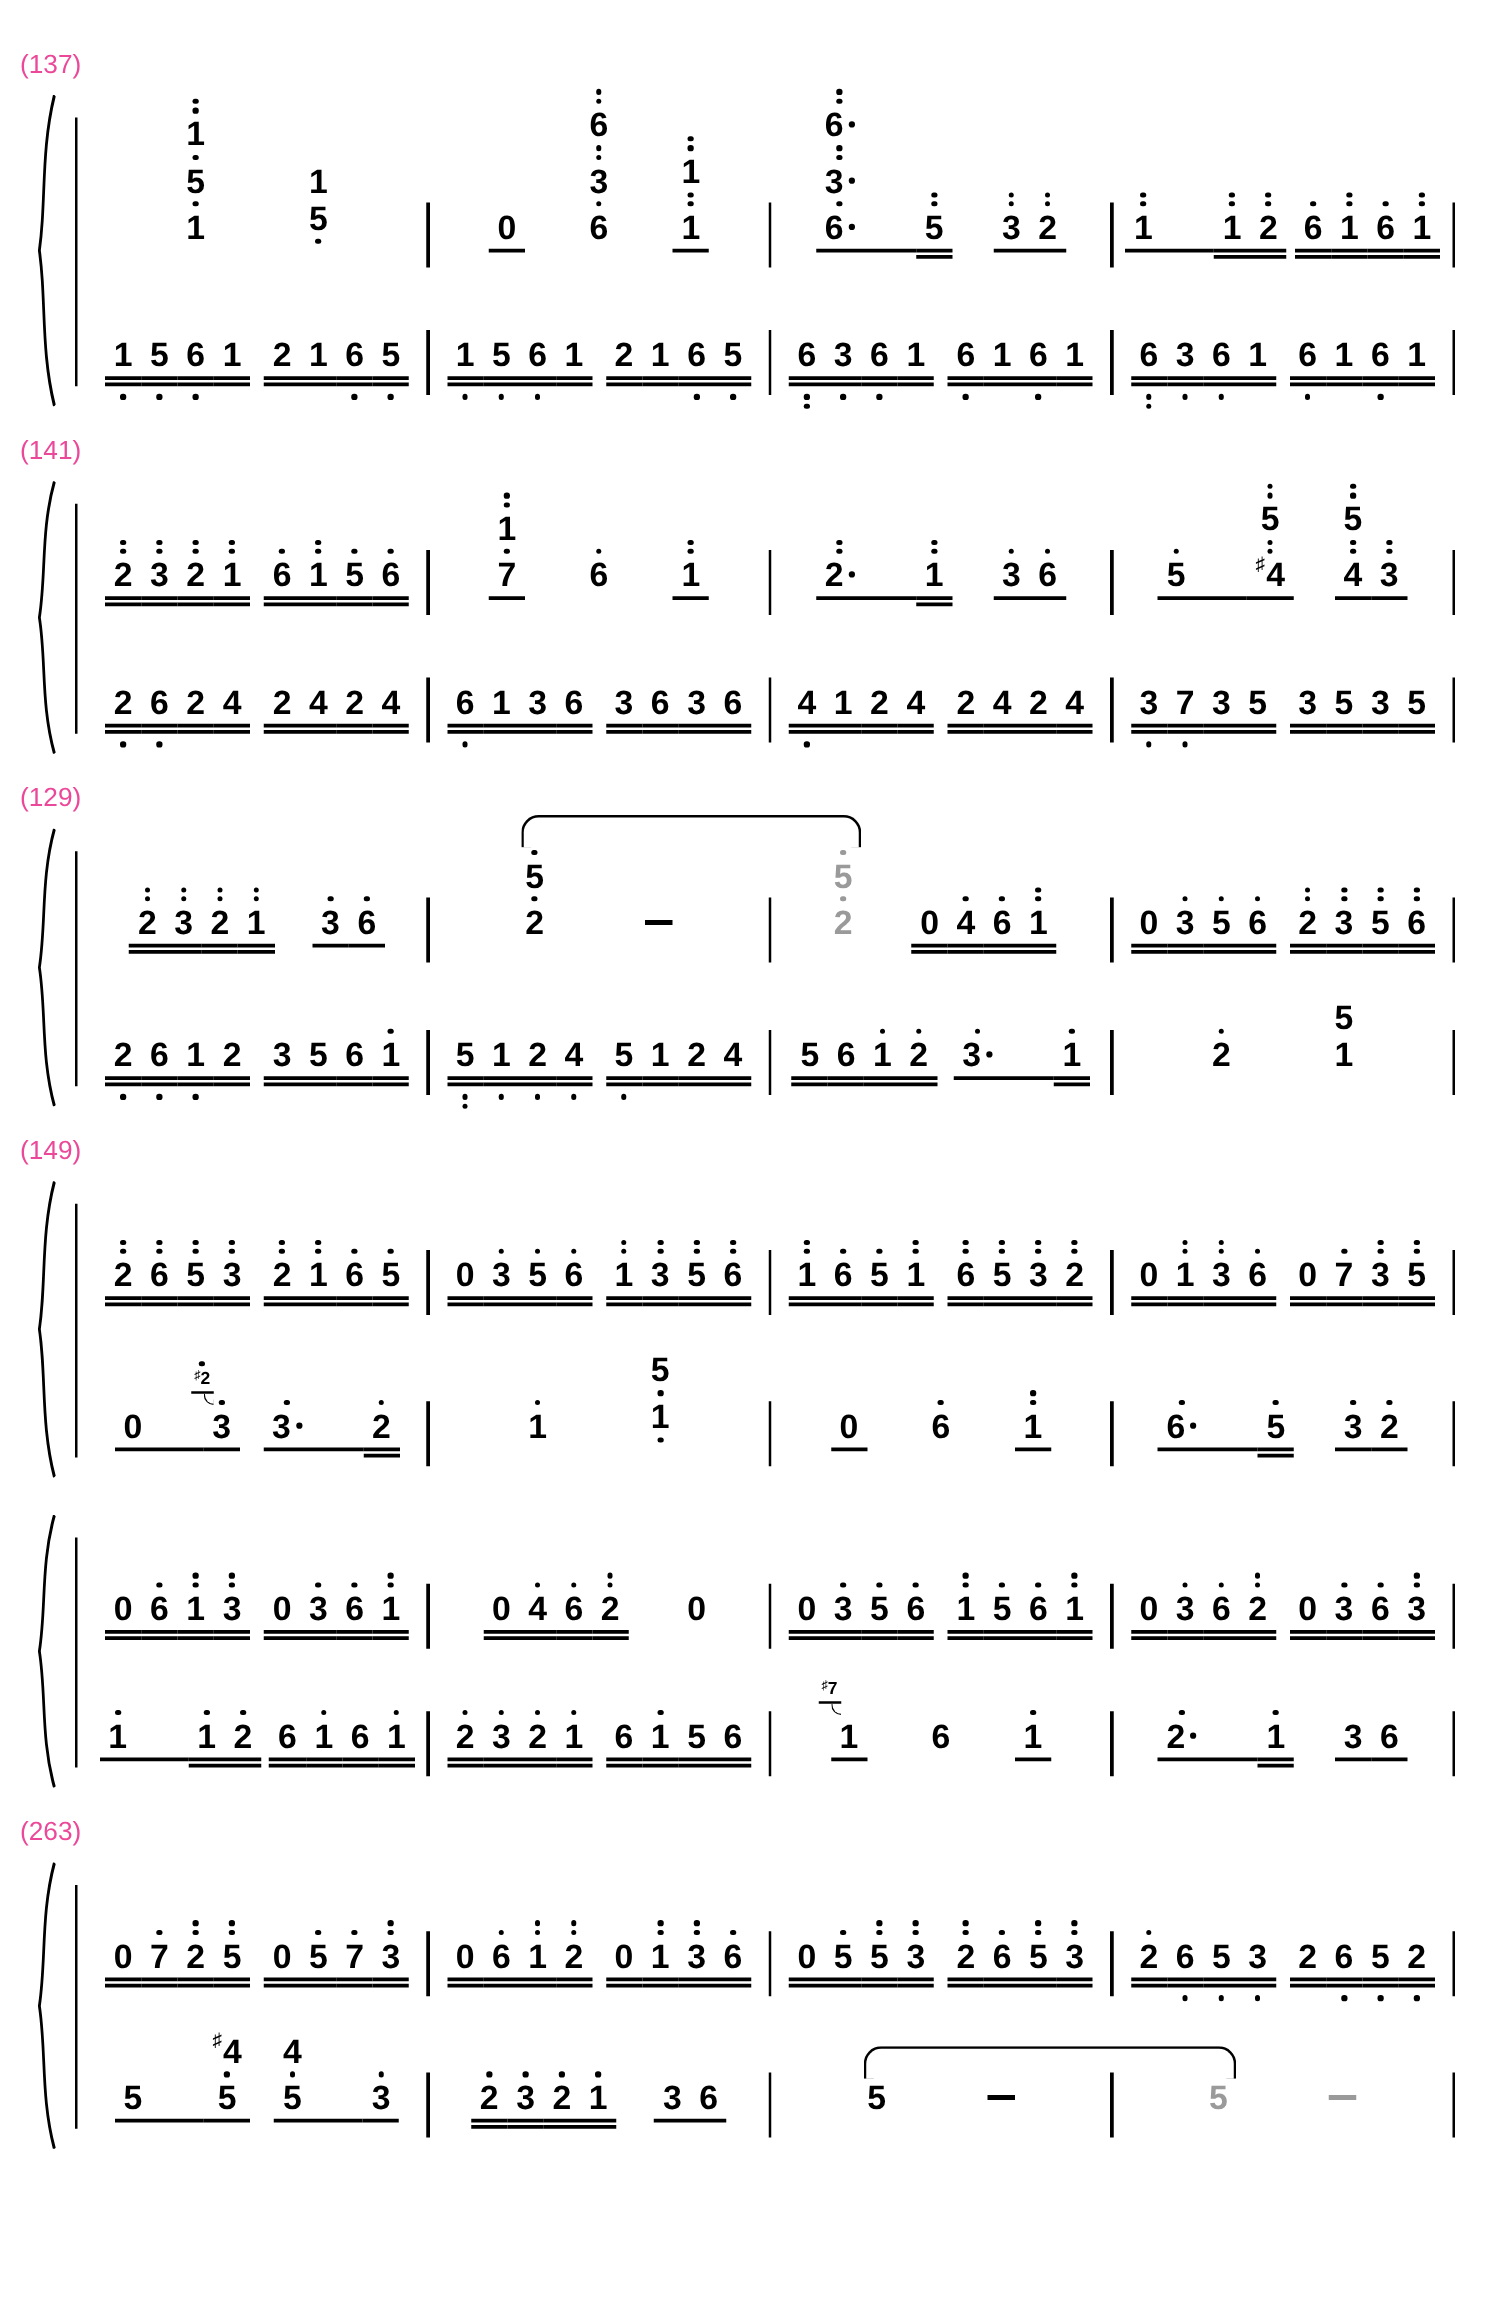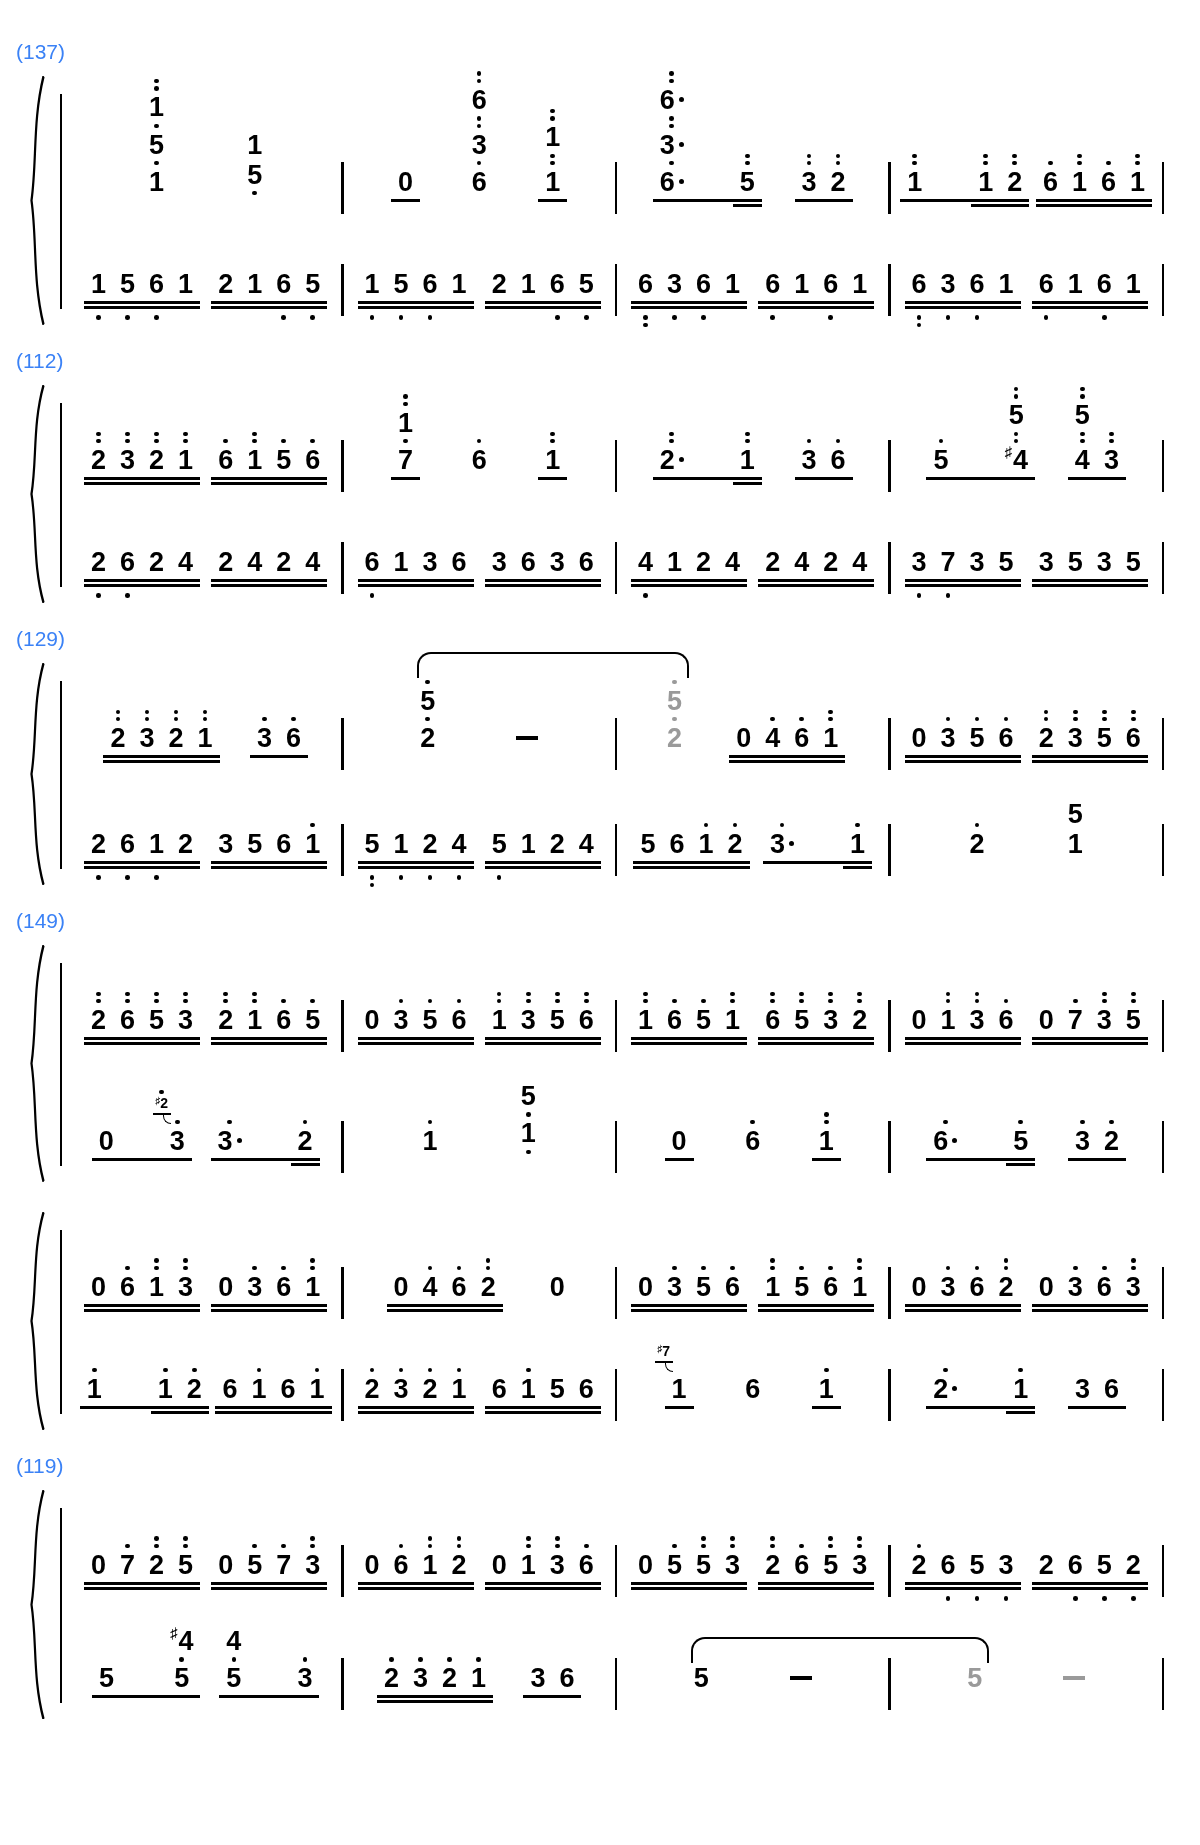--- a/index.html
+++ b/index.html
@@ -1,19 +1,19 @@
 <!DOCTYPE html>
 <html><head>
 <meta charset="utf-8">
 <style>
   html,body{margin:0;padding:0;background:#fff;}
   body{width:1200px;height:1845px;overflow:hidden;font-family:"Liberation Sans",sans-serif;color:#000;}
   #score{padding:40px 26px 0 0;}
   .sys{position:relative;margin:0 0 20px 0;}
-  .marker{font-size:21px;color:#3b82f6;margin:0 0 4px 16px;height:26px;}
+  .marker{font-size:21px;color:#ec4899;margin:0 0 4px 16px;height:26px;}
   .staves{position:relative;margin-left:70px;margin-right:10px;}
   .brace{position:absolute;left:-44px;top:6px;height:calc(100% - 10px);width:22px;}
   .startline{position:absolute;left:-10px;top:24px;bottom:20px;width:2.4px;background:#000;}
   .srow{display:flex;align-items:flex-end;position:relative;}
   .srow.top{min-height:126px;margin-bottom:16px;}
   .srow.bottom{min-height:86px;}
   .meas{flex:1;display:flex;justify-content:space-evenly;align-items:flex-end;padding:0 3px;min-width:0;}
   .bar{width:2.2px;height:52px;background:#000;margin-bottom:13px;flex:none;}
   .grp{display:flex;align-items:flex-end;}
   .tok{position:relative;display:flex;flex-direction:column;justify-content:flex-end;--sp:0px;}
@@ -985,21 +985,21 @@
                 </div>
                 <div class="pad bdots"></div>
               </div>
             </div>
           </div>
           <div class="bar"></div>
         </div>
       </div>
     </div>
     <div class="sys">
-      <div class="marker">(112)</div>
+      <div class="marker">(141)</div>
       <div class="staves">
         <svg viewBox="0 0 20 100" preserveAspectRatio="none" class="brace">
           <path d="M16,0 C6,18 10,34 5,50 C10,66 6,82 16,100" fill="none" stroke="#000" stroke-width="2"></path>
         </svg>
         <div class="startline"></div>
         <div class="srow top">
           <div class="meas">
             <div class="grp">
               <div class="tok">
                 <div class="pad head">
@@ -4488,21 +4488,21 @@
                 </div>
                 <div class="pad bdots"></div>
               </div>
             </div>
           </div>
           <div class="bar"></div>
         </div>
       </div>
     </div>
     <div class="sys">
-      <div class="marker">(119)</div>
+      <div class="marker">(263)</div>
       <div class="staves">
         <svg viewBox="0 0 20 100" preserveAspectRatio="none" class="brace">
           <path d="M16,0 C6,18 10,34 5,50 C10,66 6,82 16,100" fill="none" stroke="#000" stroke-width="2"></path>
         </svg>
         <div class="startline"></div>
         <div class="srow top">
           <div class="meas">
             <div class="grp">
               <div class="tok">
                 <div class="pad head">

